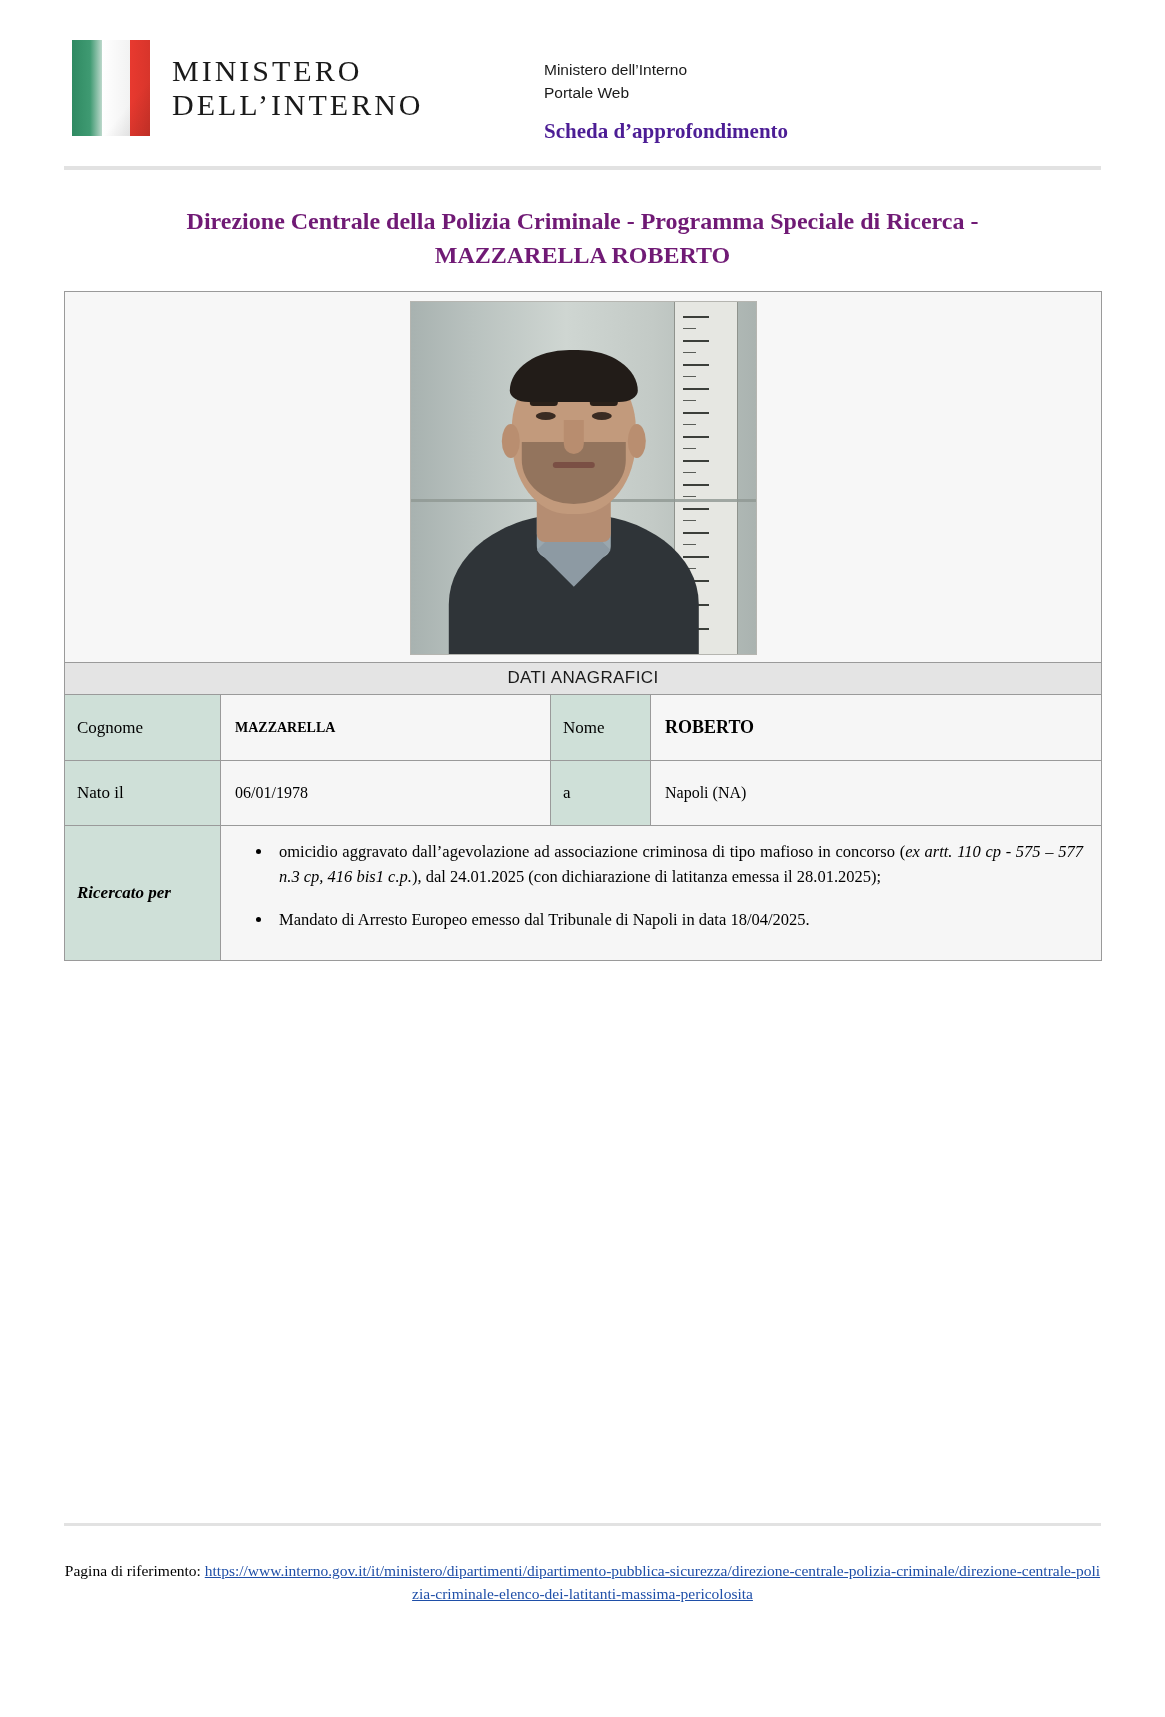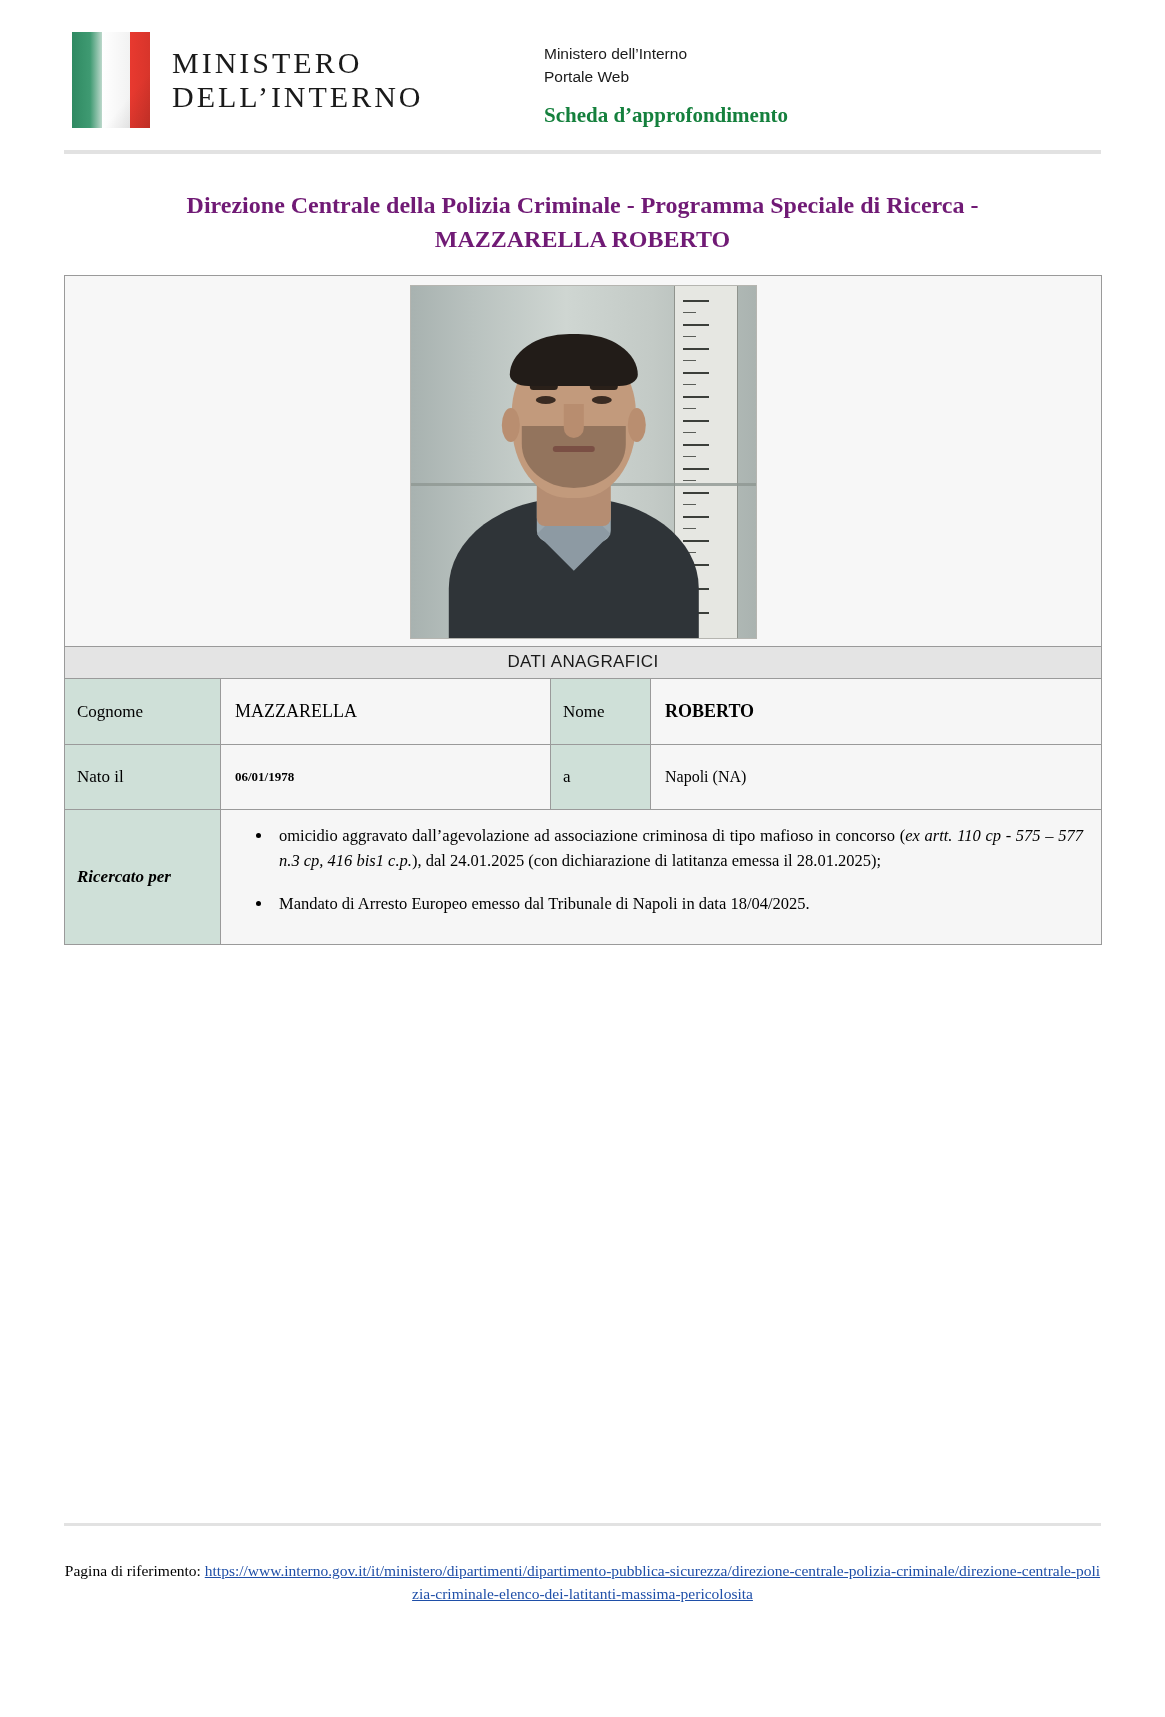--- a/index.html
+++ b/index.html
@@ -18,22 +18,22 @@
     position: relative;
     width: 1165px;
     height: 1717px;
     box-sizing: border-box;
     padding: 0 64px;
   }
 
   
   .header {
     display: flex;
-    align-items: flex-end;
-    padding-top: 16px;
+    align-items: center;
+    padding-top: 32px;
   }
   .logo-block {
     display: flex;
     align-items: center;
     width: 470px;
     flex: 0 0 470px;
   }
   .flag {
     position: relative;
     width: 78px;
@@ -86,21 +86,21 @@
     font-family: "Liberation Sans", sans-serif;
     font-size: 15.5px;
     line-height: 1.5;
     color: #1a1a1a;
   }
   .header-right .scheda {
     margin-top: 14px;
     font-family: "Liberation Serif", serif;
     font-weight: bold;
     font-size: 21px;
-    color: #15803d;
+    color: #4c1d95;
   }
 
   .rule {
     margin-top: 22px;
     height: 4px;
     background: #e2e2e2;
     width: 1037px;
     margin-left: 0px;
   }
 
@@ -299,27 +299,27 @@
 
   td.lbl {
     background: #cfe0d8;
     font-size: 17px;
     padding: 22px 12px;
     color: #000;
   }
   td.lbl.bold { font-weight: bold; font-style: italic; }
   td.val {
     background: #f6f6f6;
-    font-size: 18px;
+    font-size: 14px;
     padding: 22px 14px;
+    font-weight: bold;
+  }
+  td.val.plain {
     font-weight: normal;
-  }
-  td.val.plain {
-    font-weight: bold;
-    font-size: 13px;
+    font-size: 16px;
   }
   td.mid {
     background: #cfe0d8;
     font-size: 17px;
     padding: 22px 12px;
   }
   td.val2 {
     background: #f6f6f6;
     font-size: 18px;
     font-weight: bold;

